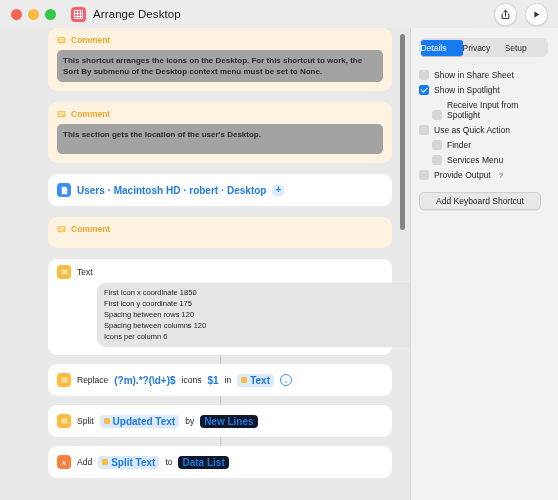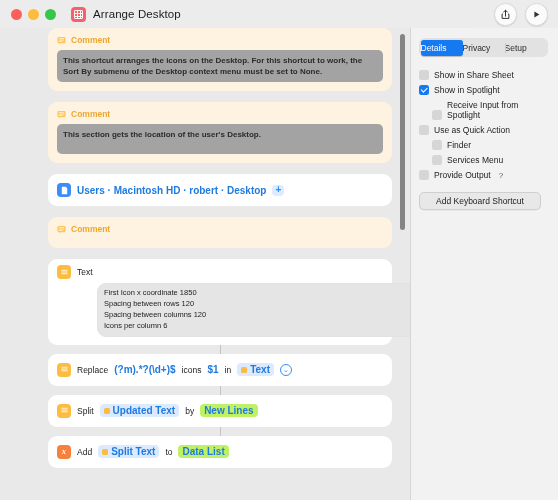--- a/index.html
+++ b/index.html
@@ -96,21 +96,21 @@
   }
   .textbox div{white-space:nowrap;}
 
   .token{
     color:#1f7ae0;font-weight:bold;font-size:10px;white-space:nowrap;
   }
   .token.chip{
     background:#dbeafe;border-radius:4px;padding:1px 4px;display:inline-flex;
     align-items:center;gap:3px;color:#1f7ae0;
   }
-  .token.chip.plain{background:#bef264;}
+  .token.chip.plain{background:#0f172a;}
   .dot{width:6px;height:6px;border-radius:1.5px;display:inline-block;flex:0 0 6px;}
   .dot.y{background:#fcbc40;}
   .kw{color:#1c1c1e;font-size:8.5px;}
   .plus{
     color:#2b8ef5;font-size:10px;font-weight:bold;line-height:1;
     background:#dcebfd;border-radius:4px;padding:0px 3px 1px 3px;
   }
   .info-sm{
     width:10px;height:10px;border-radius:50%;border:0.8px solid #3b8ef5;
     color:#3b8ef5;font-size:7px;display:inline-flex;align-items:center;
@@ -255,20 +255,21 @@
               <svg width="9" height="9" viewBox="0 0 10 10">
                 <rect x="1.6" y="2" width="6.8" height="0.9" fill="#fff"></rect>
                 <rect x="1.6" y="4" width="6.8" height="0.9" fill="#fff"></rect>
                 <rect x="1.6" y="6" width="6.8" height="0.9" fill="#fff"></rect>
               </svg>
             </span>
             <span class="action-label">Text</span>
           </div>
           <div class="textbox">
             <div>First Icon x coordinate 1850</div>
+            <div>First icon y coordinate 175</div>
             <div>Spacing between rows 120</div>
             <div>Spacing between columns 120</div>
             <div>Icons per column 6</div>
           </div>
         </div>
 
         <div class="connector"></div>
 
         <div class="action">
           <span class="sq yellow">

